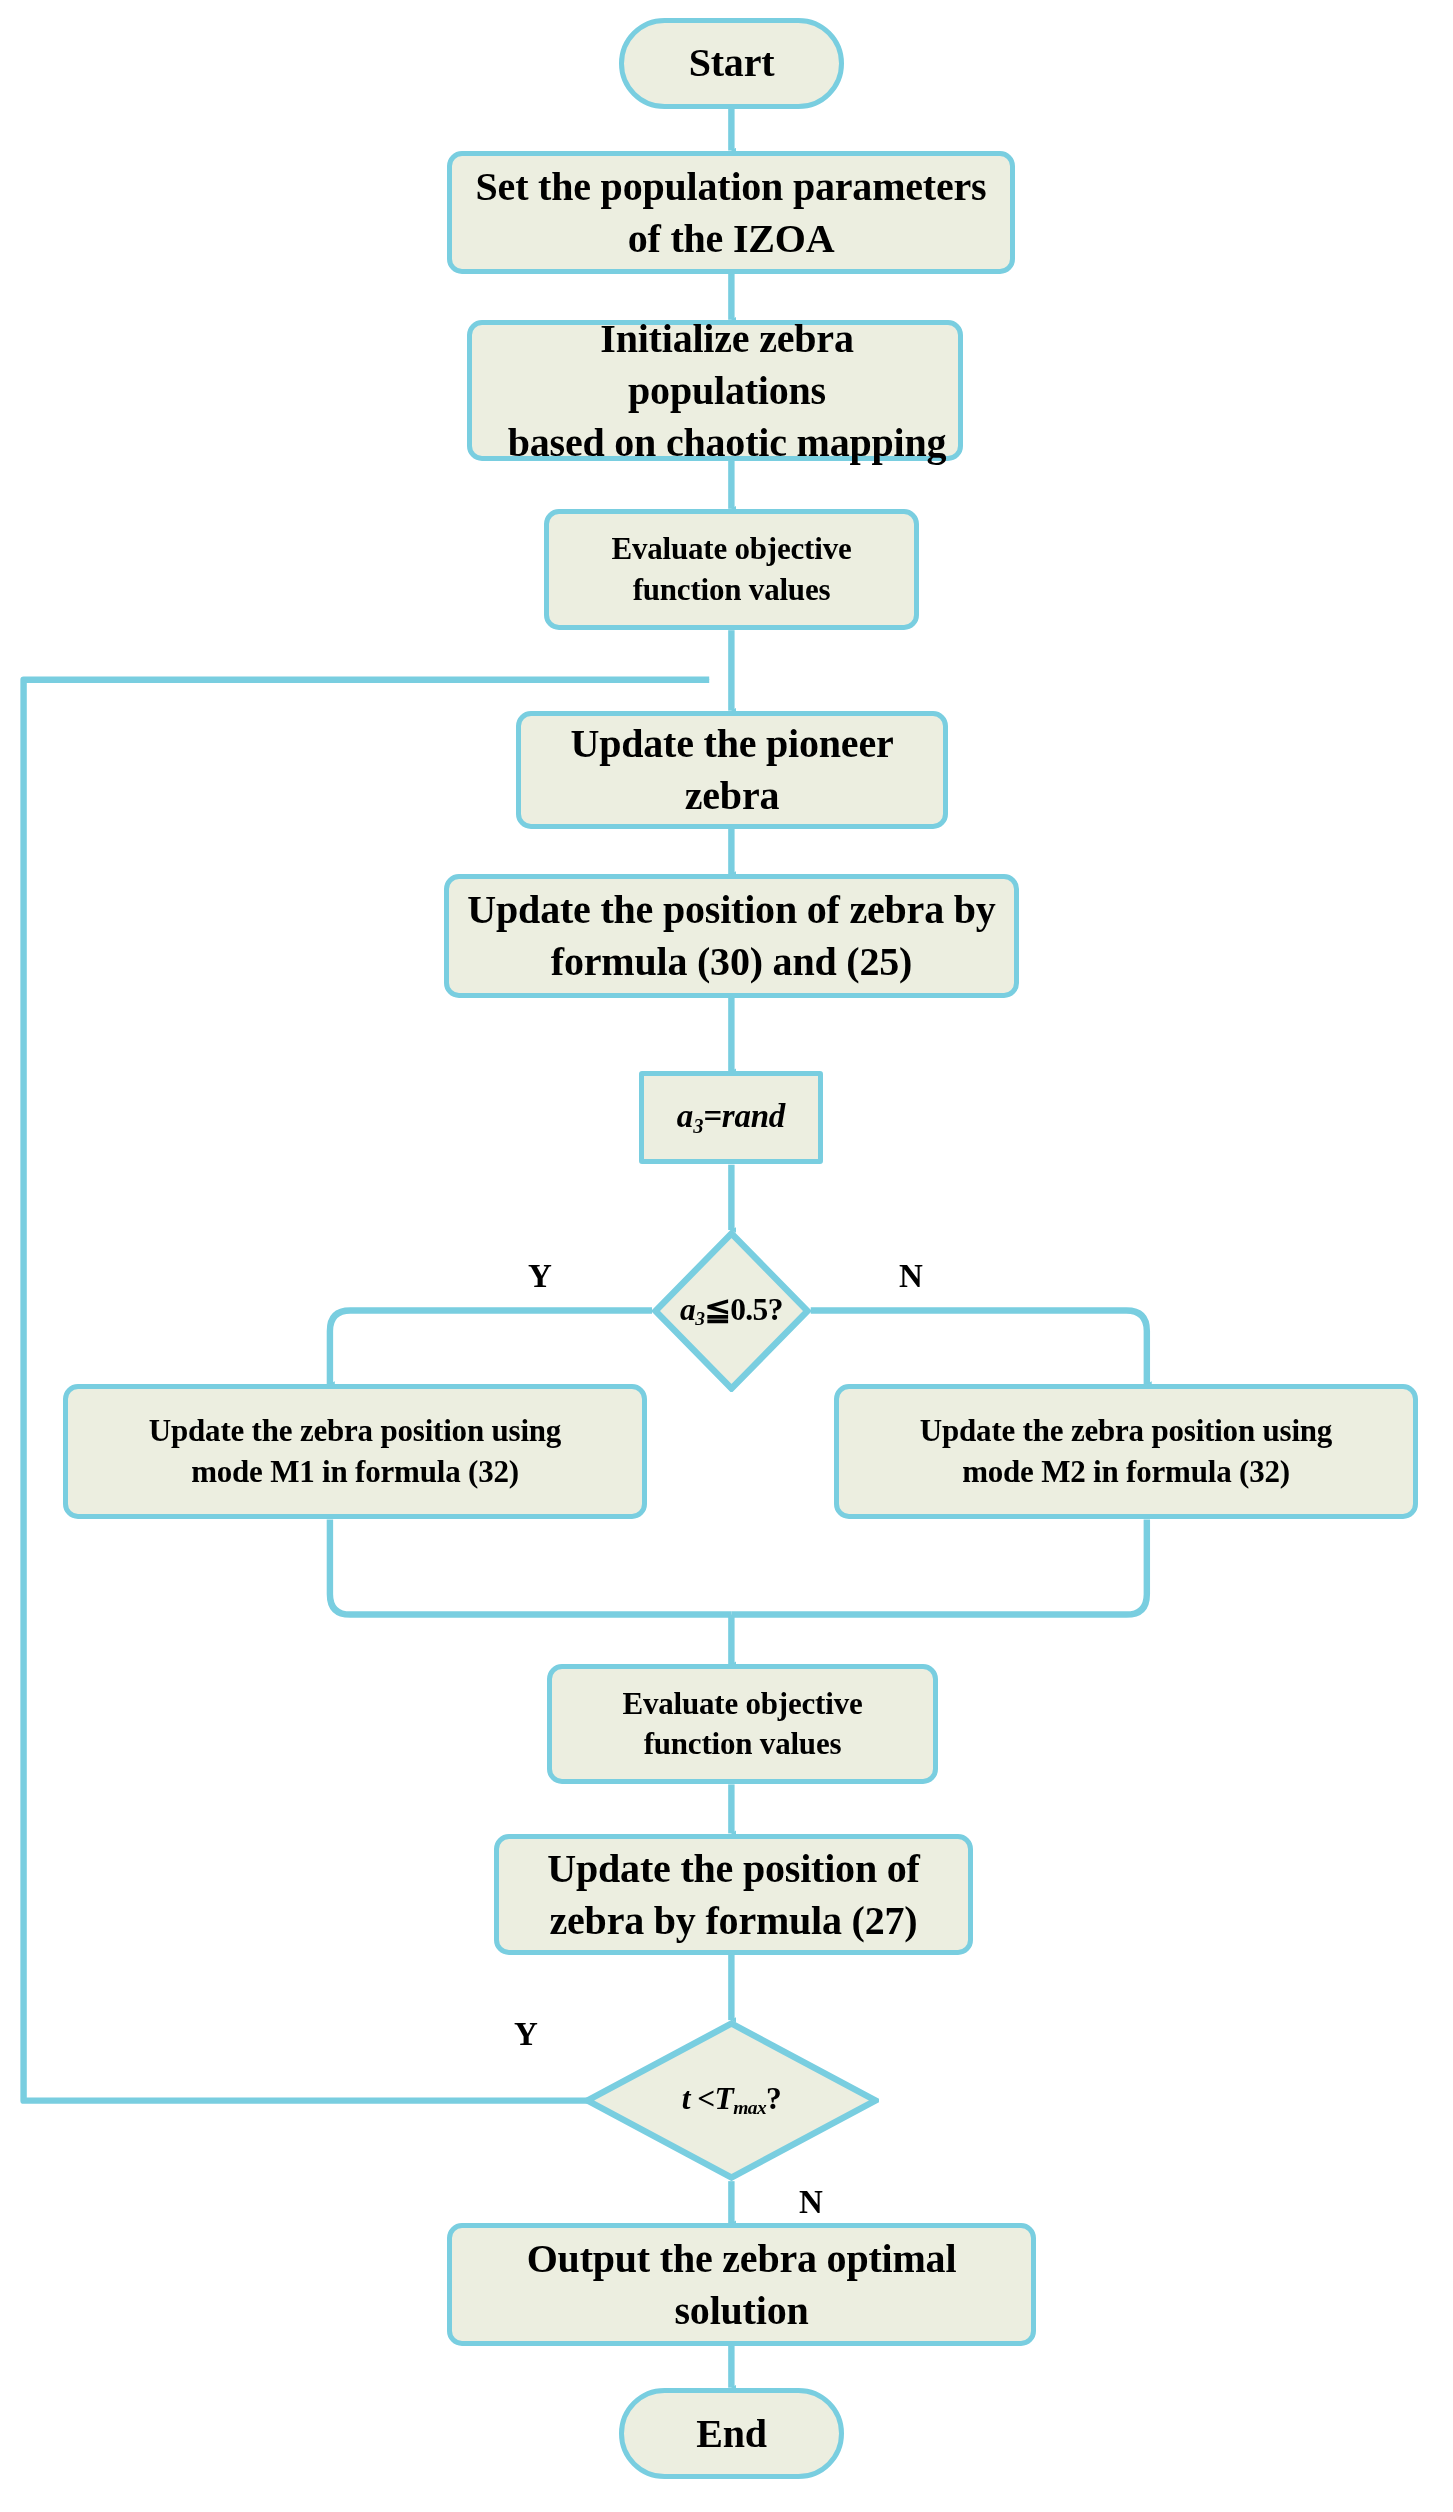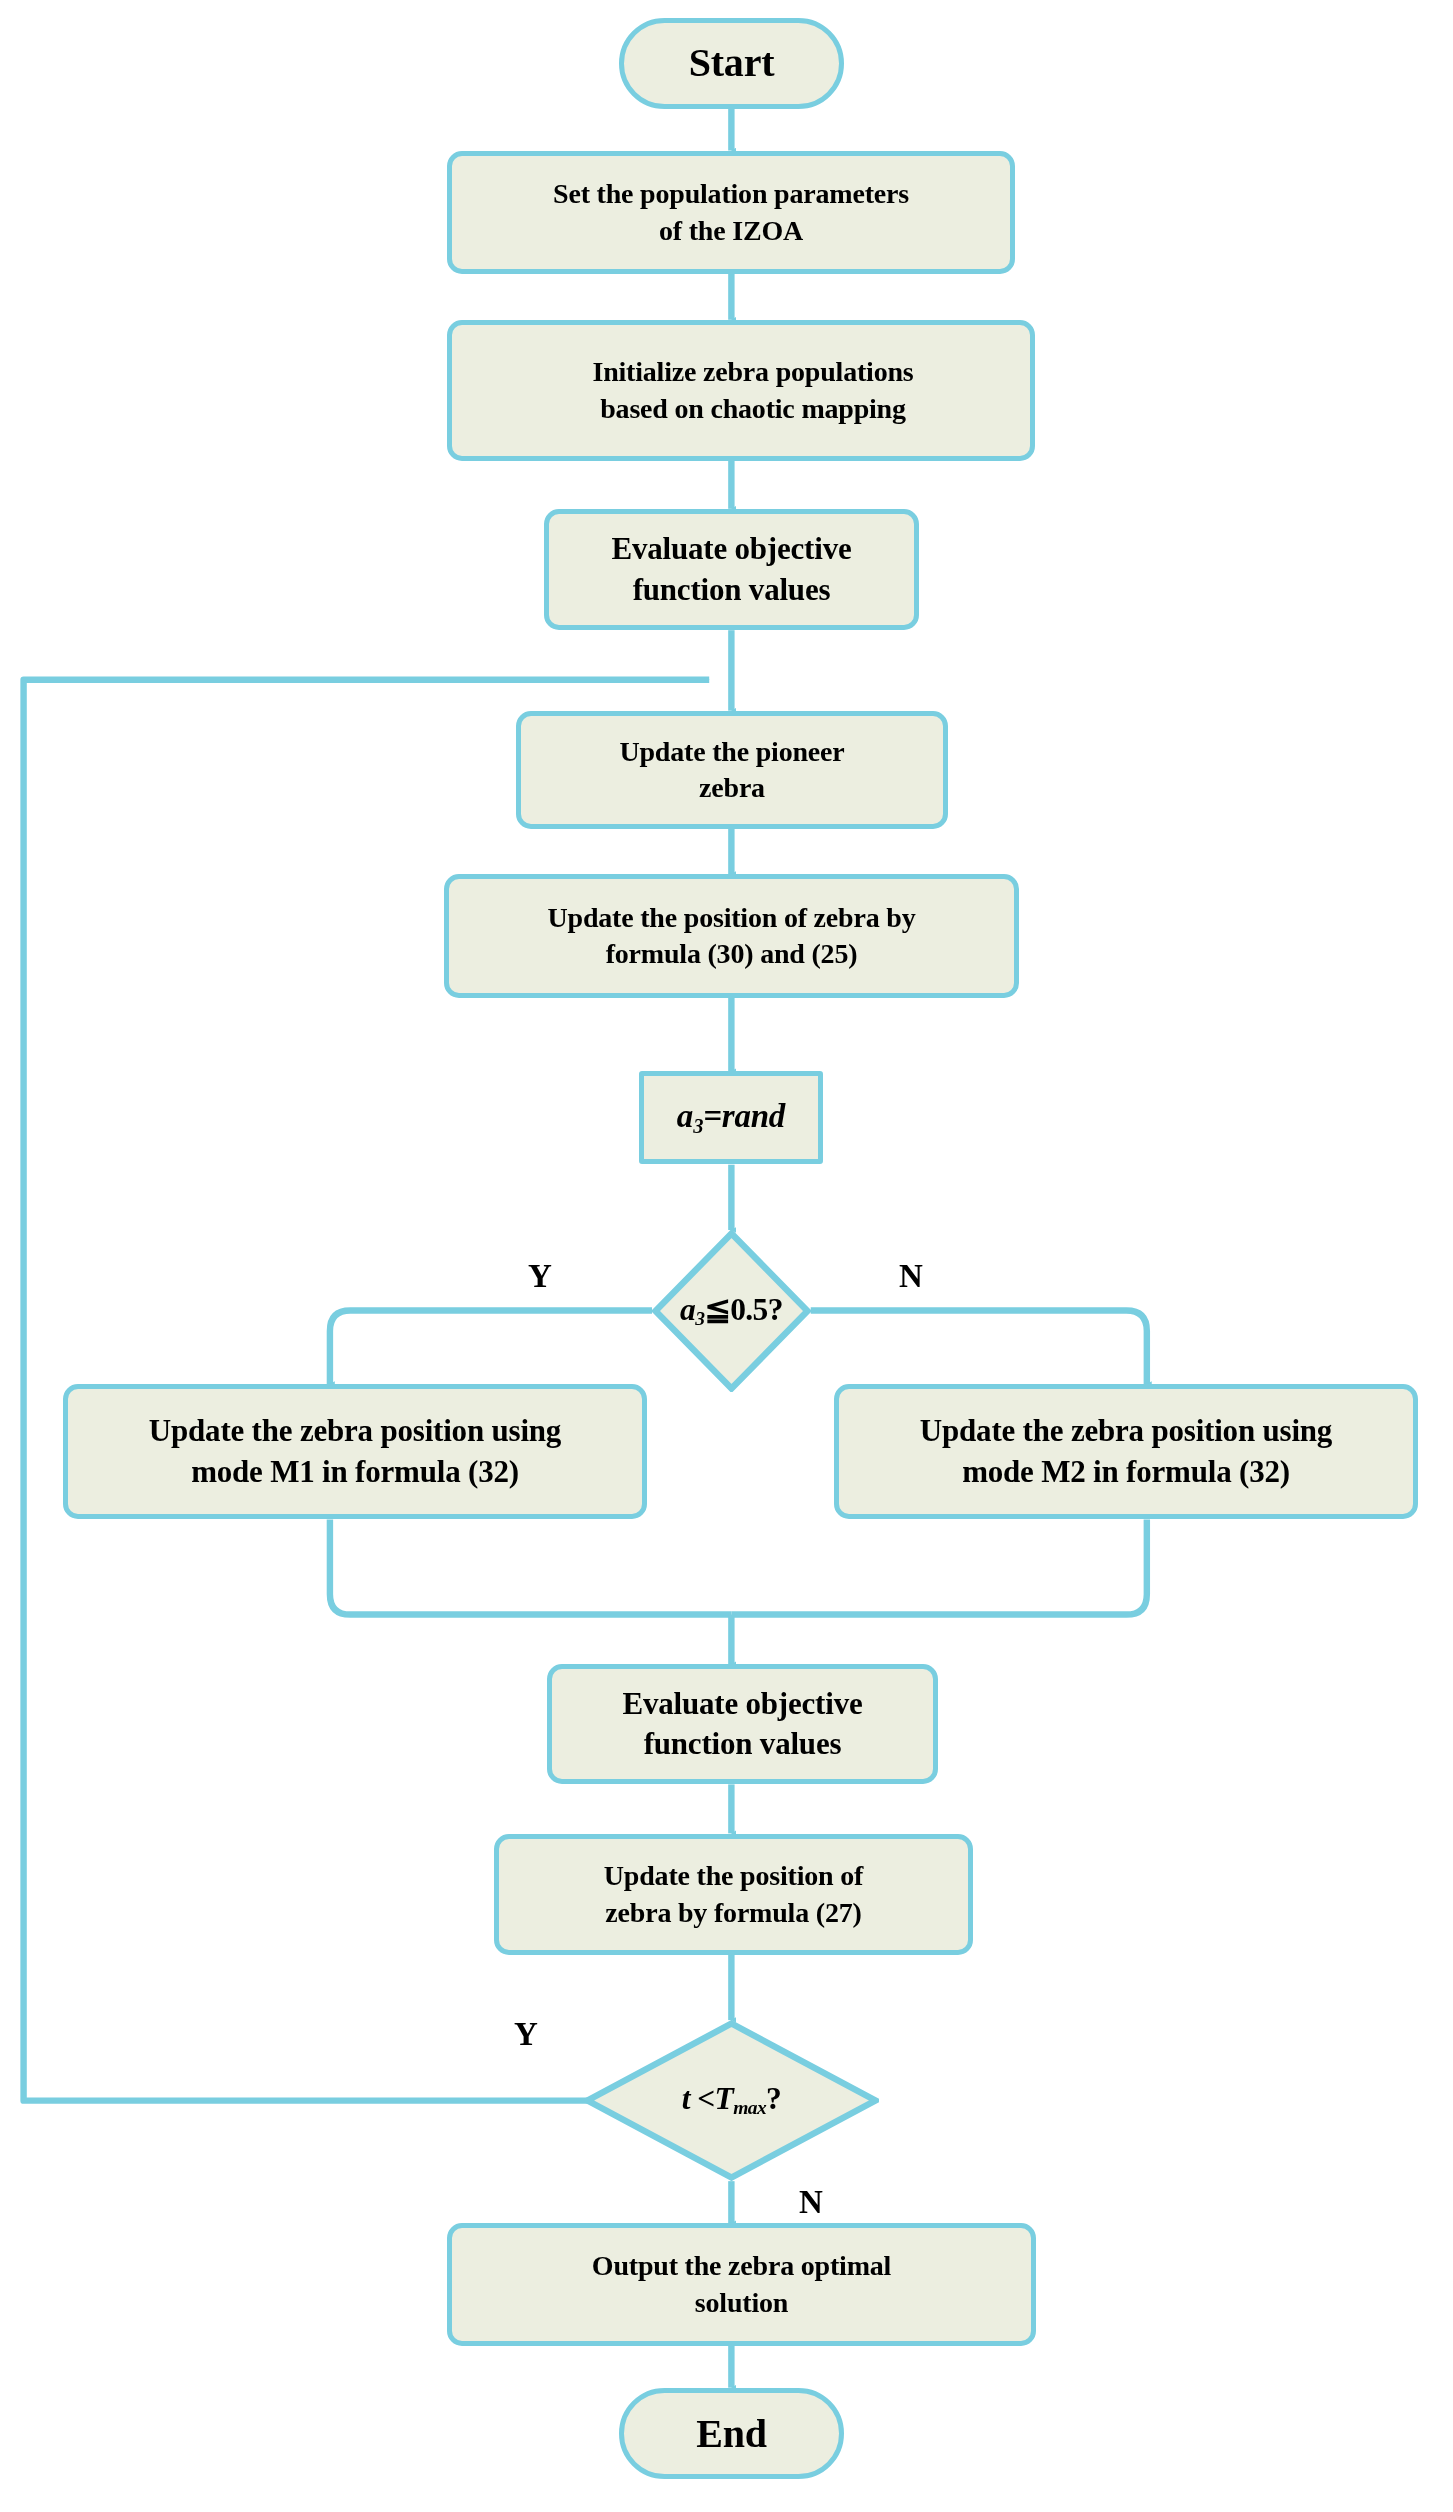--- a/index.html
+++ b/index.html
@@ -43,21 +43,21 @@
     padding:0 5.8px;
     box-sizing:border-box;
     white-space:pre-line;
   }
   .terminator{
     border-radius:583px;
     font-size:40px;
   }
   .process{
     border-radius:15px;
-    font-size:28px;
+    font-size:40px;
   }
   .proc-sm{ font-size:31px; }
   .formula-node{
     border-radius:3px;
     font-size:33px;
     font-style:italic;
     font-weight:700;
   }
   .decision{
     position:absolute;
@@ -154,21 +154,21 @@
 
   <div class="node terminator" style="left:619px; top:17.5px; width:225px; height:91px;">
     <span class="txt">Start</span>
   </div>
 
   <div class="node process" style="left:447px; top:151px; width:568px; height:123px;">
     <span class="txt">Set the population parameters
 of the IZOA</span>
   </div>
 
-  <div class="node process" style="left:447px; top:320px; width:588px; height:141px;padding-left:24px;">
+  <div class="node process" style="left:467px; top:320px; width:496px; height:141px;padding-left:24px;">
     <span class="txt">Initialize zebra populations
 based on chaotic mapping</span>
   </div>
 
   <div class="node process proc-sm" style="left:544px; top:509px; width:375px; height:121px;">
     <span class="txt">Evaluate  objective
 function values</span>
   </div>
 
   <div class="node process" style="left:516px; top:711px; width:432px; height:118px;">

